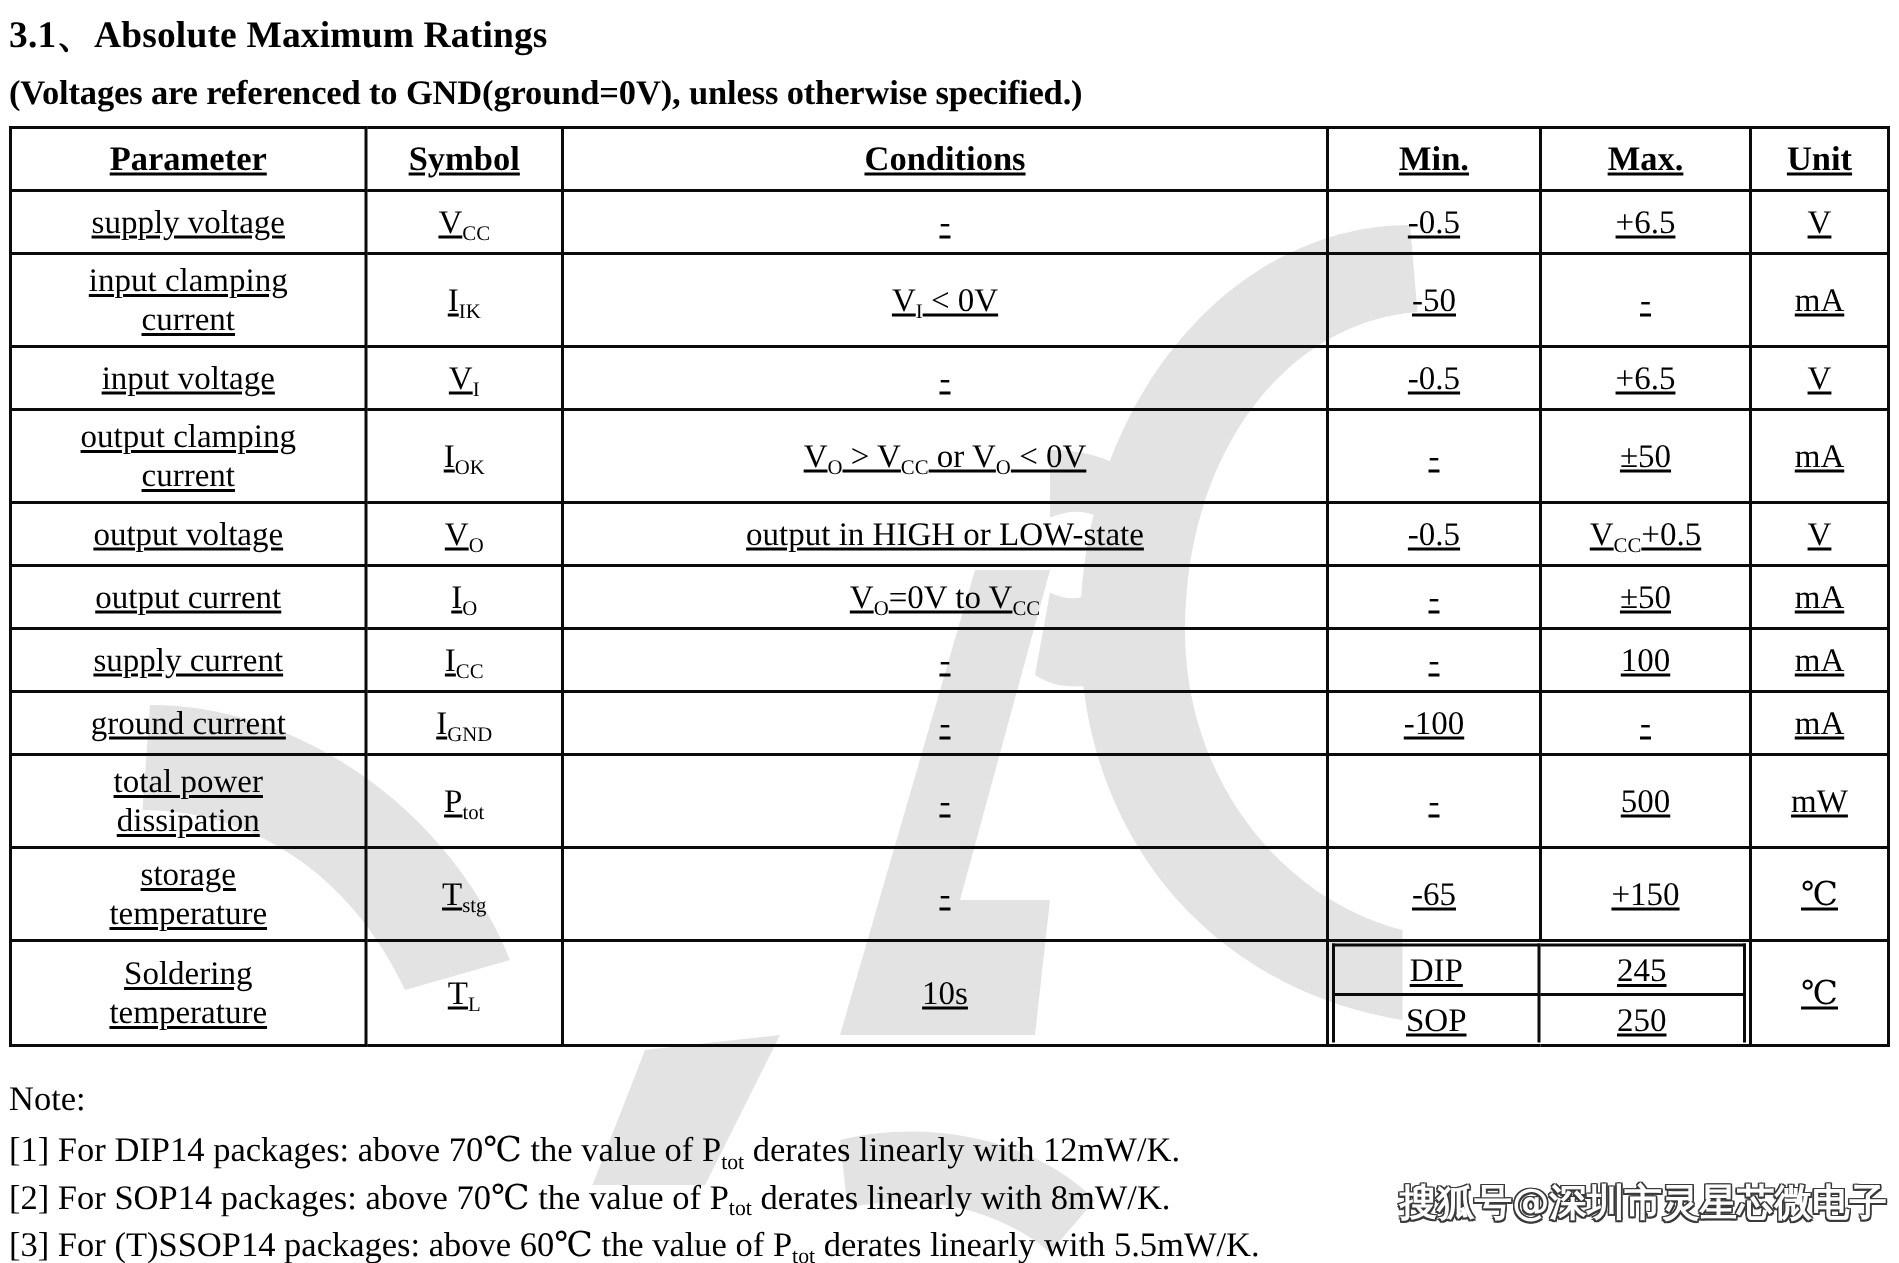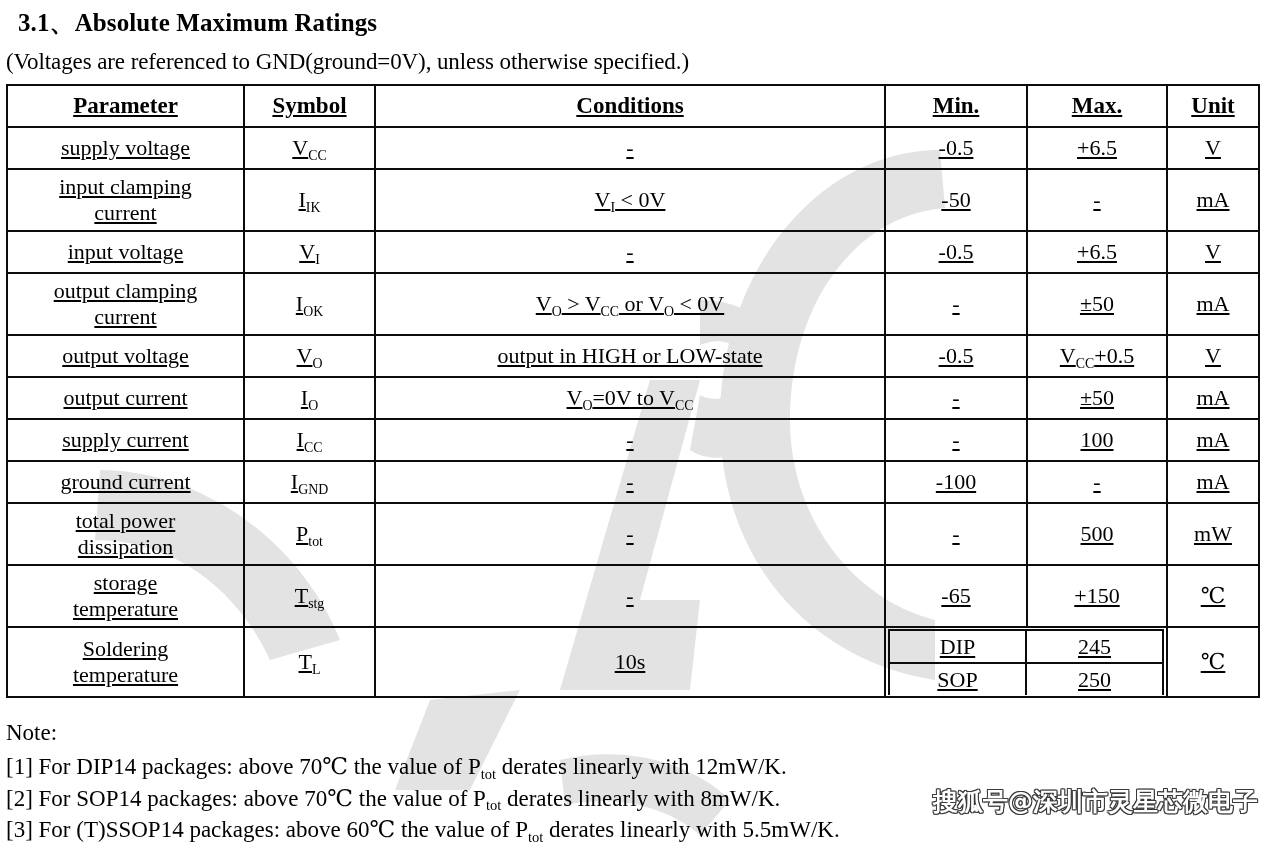--- a/index.html
+++ b/index.html
@@ -48,30 +48,31 @@
   
   .page {
     position: relative;
     z-index: 2;
     padding: 0;
   }
 
   .sec-title {
     font-size: 25px;
     font-weight: bold;
-    margin: 6px 0 0 18px;
+    margin: 6px 0 0 6px;
     letter-spacing: 0.1px;
     white-space: nowrap;
   }
 
   .sec-sub {
     font-size: 23px;
     margin: 10px 0 9px 6px;
     white-space: nowrap;
     letter-spacing: -0.1px;
+    font-weight: bold;
   }
 
   
   table.amr {
     border-collapse: collapse;
     table-layout: fixed;
     width: 1252px;
     margin-left: 6px;
     background: transparent;
     text-decoration: underline;

